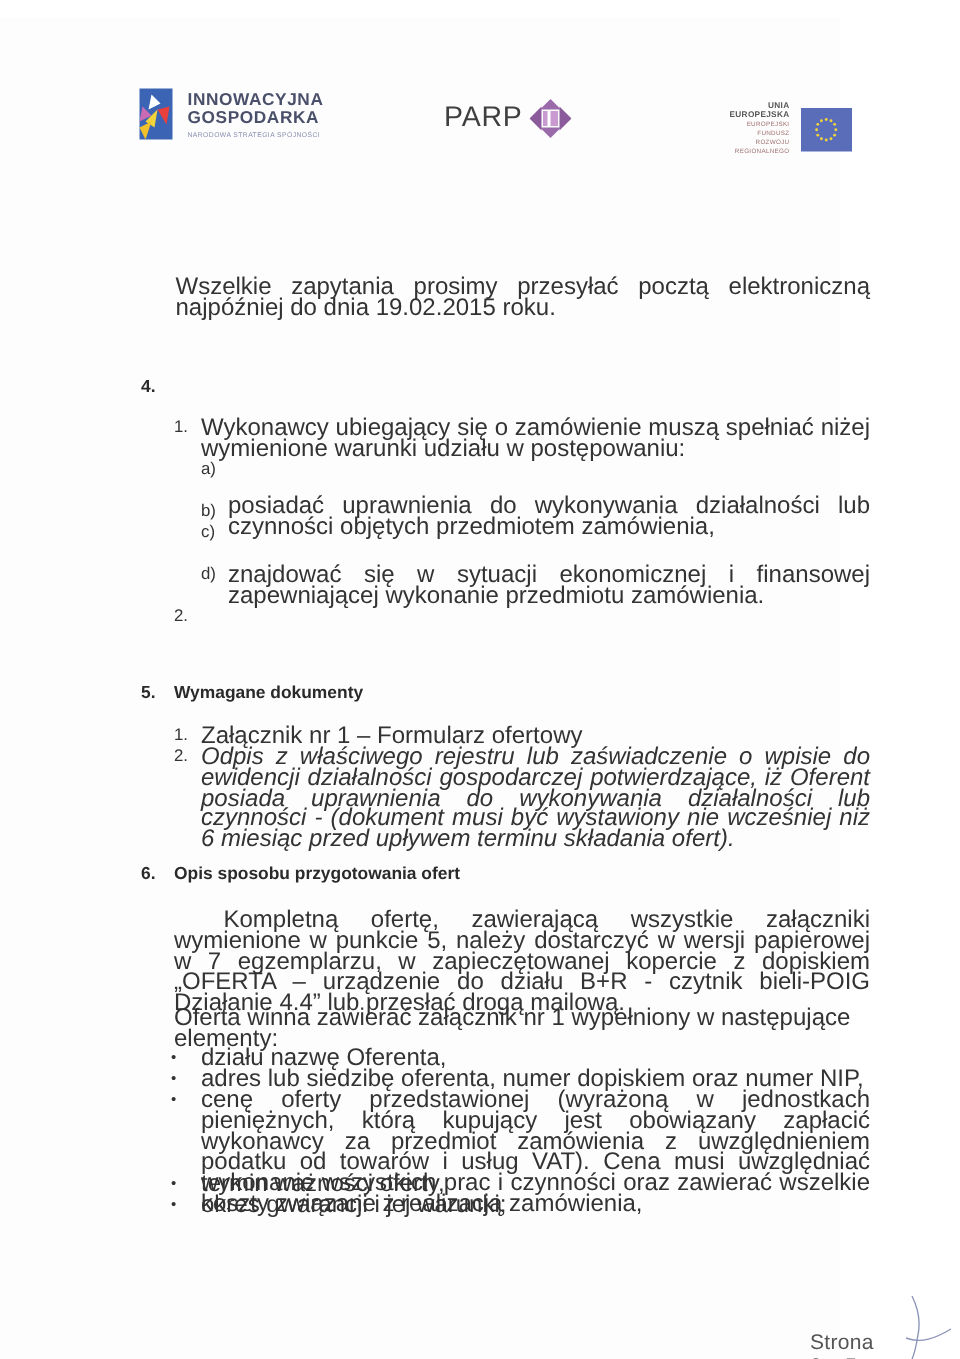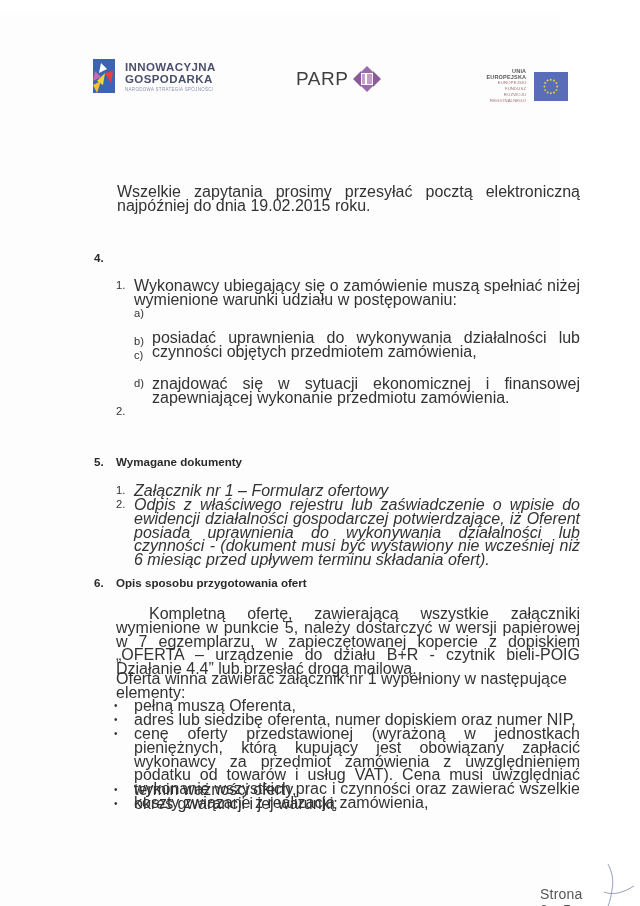--- a/index.html
+++ b/index.html
@@ -107,34 +107,34 @@
 
   <div class="num" style="left:134px; top:365px;">d)</div>
   <div class="txt just" style="left:152px; top:365px; width:428px;">znajdować się w sytuacji ekonomicznej i finansowej zapewniającej wykonanie przedmiotu zamówienia.</div>
 
   <div class="num" style="left:116px; top:393px;">2.</div>
 
   <div class="h" style="left:94px; top:443px;">5.</div>
   <div class="h" style="left:116px; top:443px;">Wymagane dokumenty</div>
 
   <div class="num" style="left:116px; top:472px;">1.</div>
-  <div class="txt" style="left:134px; top:472px; width:446px;font-style:italic;">Załącznik nr 1 – Formularz ofertowy</div>
+  <div class="txt" style="left:134px; top:472px; width:446px;">Załącznik nr 1 – Formularz ofertowy</div>
 
   <div class="num" style="left:116px; top:486px;">2.</div>
   <div class="txt just" style="left:134px; top:486px; width:446px;font-style:italic;">Odpis z właściwego rejestru lub zaświadczenie o wpisie do ewidencji działalności gospodarczej potwierdzające, iż Oferent posiada uprawnienia do wykonywania działalności lub czynności - (dokument musi być wystawiony nie wcześniej niż 6 miesiąc przed upływem terminu składania ofert).</div>
 
   <div class="h" style="left:94px; top:564px;">6.</div>
   <div class="h" style="left:116px; top:564px;">Opis sposobu przygotowania ofert</div>
 
   <div class="txt just" style="left:116px; top:595px; width:464px; text-indent:33px;">Kompletną ofertę, zawierającą wszystkie załączniki wymienione w punkcie 5, należy dostarczyć w wersji papierowej w 7 egzemplarzu, w zapieczętowanej kopercie z dopiskiem „OFERTA – urządzenie do działu B+R - czytnik bieli-POIG Działanie 4.4” lub przesłać drogą mailową.</div>
 
   <div class="txt" style="left:116px; top:660px; width:464px;">Oferta winna zawierać  załącznik nr 1 wypełniony w następujące elementy:</div>
 
   <div class="bullet" style="left:114px; top:688px;">•</div>
-  <div class="txt" style="left:134px; top:687px; width:446px;">pełną muszą Oferenta,</div>
+  <div class="txt" style="left:134px; top:687px; width:446px;">działu nazwę Oferenta,</div>
 
   <div class="bullet" style="left:114px; top:702px;">•</div>
   <div class="txt" style="left:134px; top:701px; width:446px;">adres lub siedzibę oferenta, numer dopiskiem oraz numer NIP,</div>
 
   <div class="bullet" style="left:114px; top:716px;">•</div>
   <div class="txt just" style="left:134px; top:715px; width:446px;">cenę oferty przedstawionej (wyrażoną w jednostkach pieniężnych, którą kupujący jest obowiązany zapłacić wykonawcy za przedmiot zamówienia z uwzględnieniem podatku od towarów i usług VAT). Cena musi uwzględniać wykonanie wszystkich prac i czynności oraz zawierać wszelkie koszty związane z realizacją zamówienia,</div>
 
   <div class="bullet" style="left:114px; top:772px;">•</div>
   <div class="txt" style="left:134px; top:771px; width:446px;">termin ważności oferty,</div>
 

